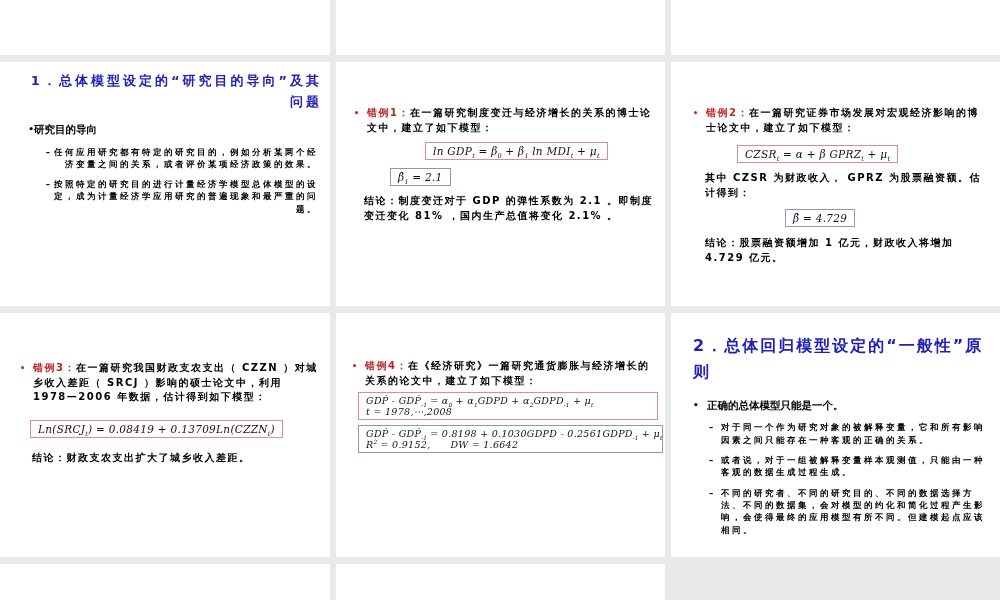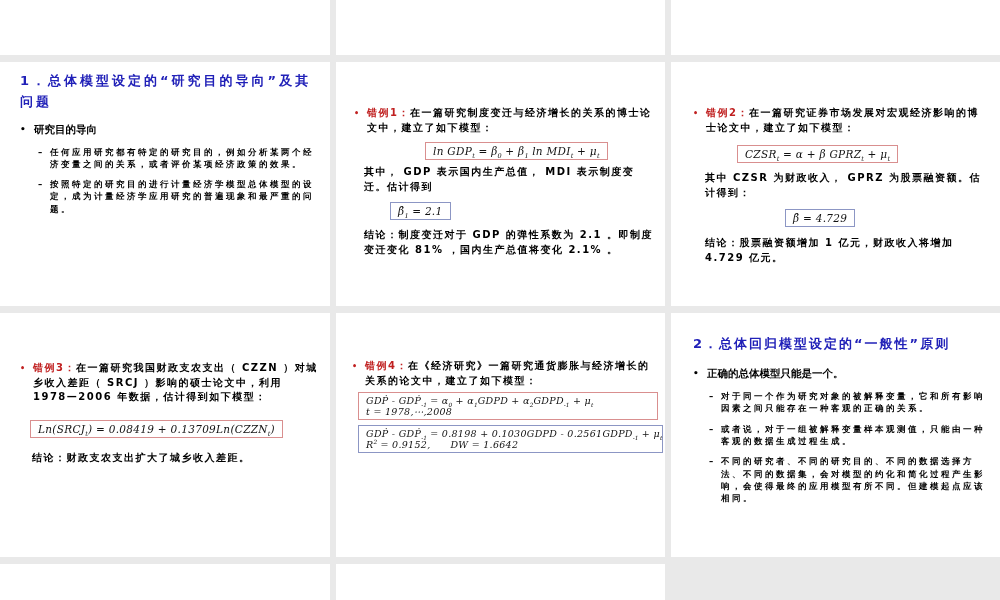--- a/index.html
+++ b/index.html
@@ -15,21 +15,21 @@
     column-gap: 6px; row-gap: 7px;
     overflow: hidden;
   }
   .slide { background: #ffffff; overflow: hidden; position: relative; }
 
   
   .title {
     color: #2121b8; font-weight: bold;
     font-size: 13px; letter-spacing: 3px; line-height: 1.65;
   }
-  .title.small { font-size: 13px; letter-spacing: 2px; }
+  .title.small { font-size: 16px; letter-spacing: 2px; }
 
   
   .b1 { display: flex; font-weight: bold; font-size: 10.5px; line-height: 1.3; }
   .b1 .mk { flex: 0 0 14px; font-size: 9px; padding-top: 1px; }
 
   
   .b2 { display: flex; font-weight: bold; font-size: 8.5px; letter-spacing: 2.5px; line-height: 1.45; }
   .b2 .mk { flex: 0 0 12px; letter-spacing: 0; }
 
   
@@ -45,21 +45,21 @@
     font-style: italic; font-size: 10.5px; letter-spacing: 0.3px;
     color: #111;
   }
   .formula sub, .formula sup { font-size: 0.62em; line-height: 0; letter-spacing: 0; }
   .fbox { display: inline-block; padding: 2px 7px; background: #fff; }
   .fbox.pink { border: 1px solid #d98f8f; }
   .fbox.blue { border: 1px solid #8c96c4; }
   .fbox .c { text-align: left; }
 
   
-  .s-a { padding: 8px 12px 0 20px; }
+  .s-a { padding: 8px 12px 0 20px; text-align: right; }
   .s-b { padding: 44px 12px 0 18px; }
   .s-c { padding: 44px 12px 0 22px; }
   .s-d { padding: 48px 12px 0 20px; }
   .s-e { padding: 46px 6px 0 16px; }
   .s-e .formula { font-size: 9.5px; }
   .s-f { padding: 20px 10px 0 22px; }
   .s-g { padding: 22px 0 0 14px; }
 </style>
 </head>
 <body>
@@ -87,21 +87,20 @@
   </div>
 
   <div class="slide s-b">
     <div class="err">
       <span class="mk">•</span>
       <span><span class="red">错例1：</span><span>在一篇研究制度变迁与经济增长的关系的博士论文中，建立了如下模型：</span></span>
     </div>
     <div style="margin:5px 0 0 40px;padding-left:31px;">
       <span class="fbox pink formula">ln GDP<sub>t</sub> = β<sub>0</sub> + β<sub>1</sub> ln MDI<sub>t</sub> + μ<sub>t</sub></span>
     </div>
-    <div class="body-text" style="margin:5px 0 0 10px;">其中， GDP 表示国内生产总值， MDI 表示制度变迁。估计得到</div>
     <div style="margin:6px 0 0 28px;padding-left:8px;">
       <span class="fbox blue formula">β̂<sub>1</sub> = 2.1</span>
     </div>
     <div class="body-text" style="margin:8px 0 0 10px;">结论：制度变迁对于 GDP 的弹性系数为 2.1 。即制度变迁变化 81% ，国内生产总值将变化 2.1% 。</div>
   </div>
 
   <div class="slide s-c">
     <div class="err">
       <span class="mk">•</span>
       <span><span class="red">错例2：</span><span>在一篇研究证券市场发展对宏观经济影响的博士论文中，建立了如下模型：</span></span>

